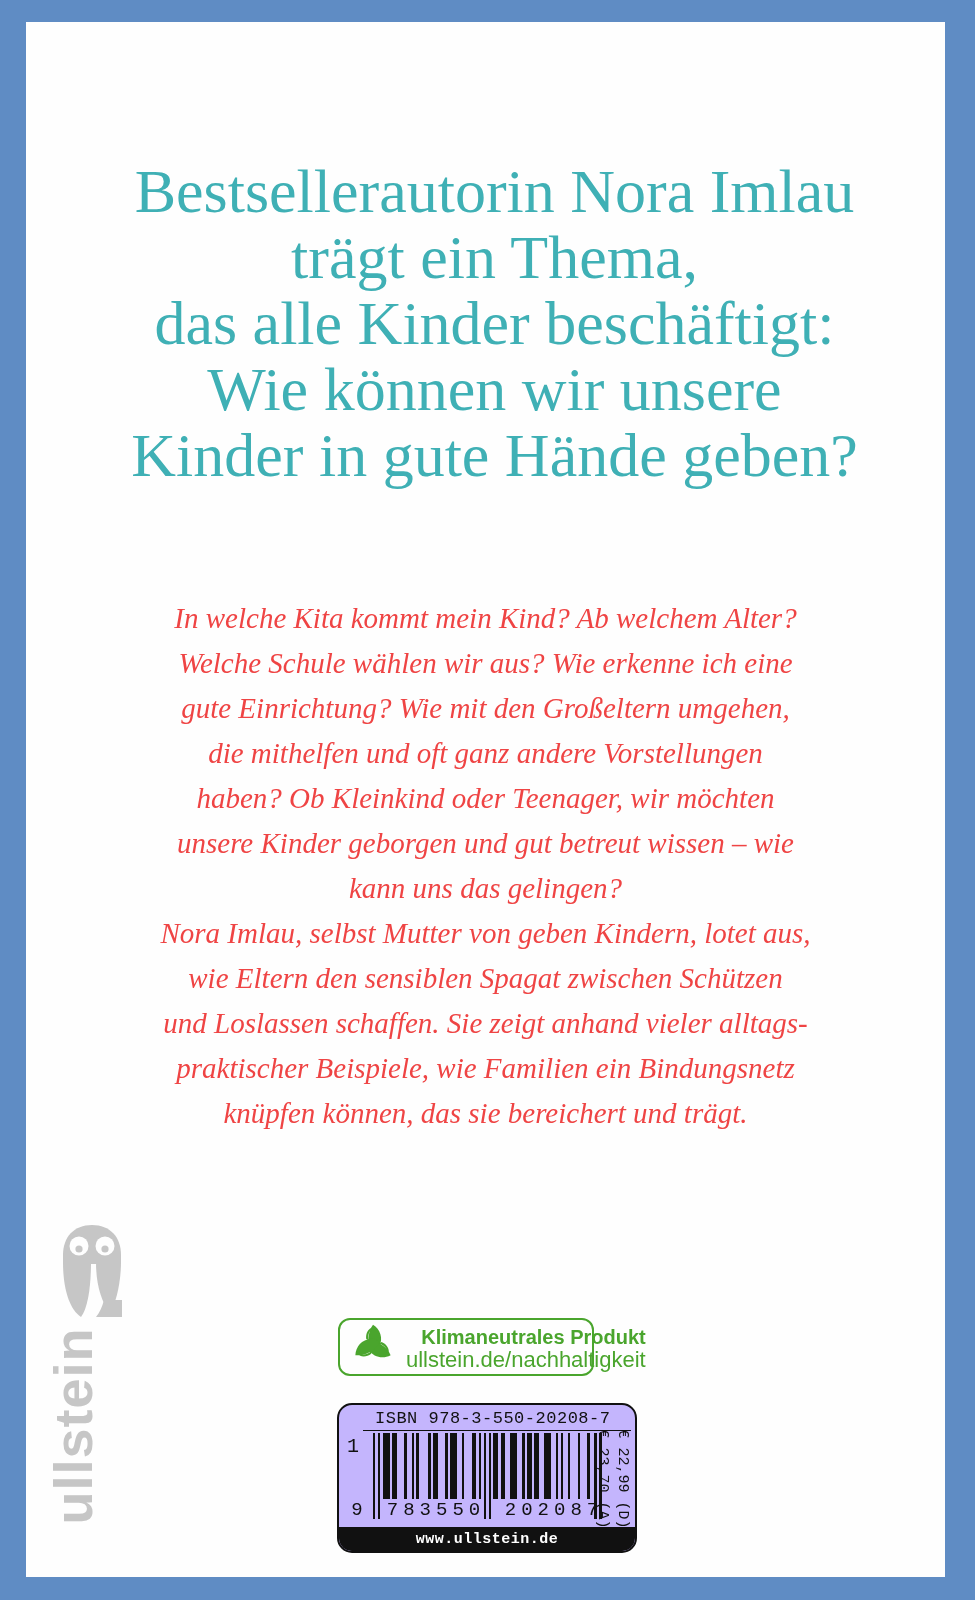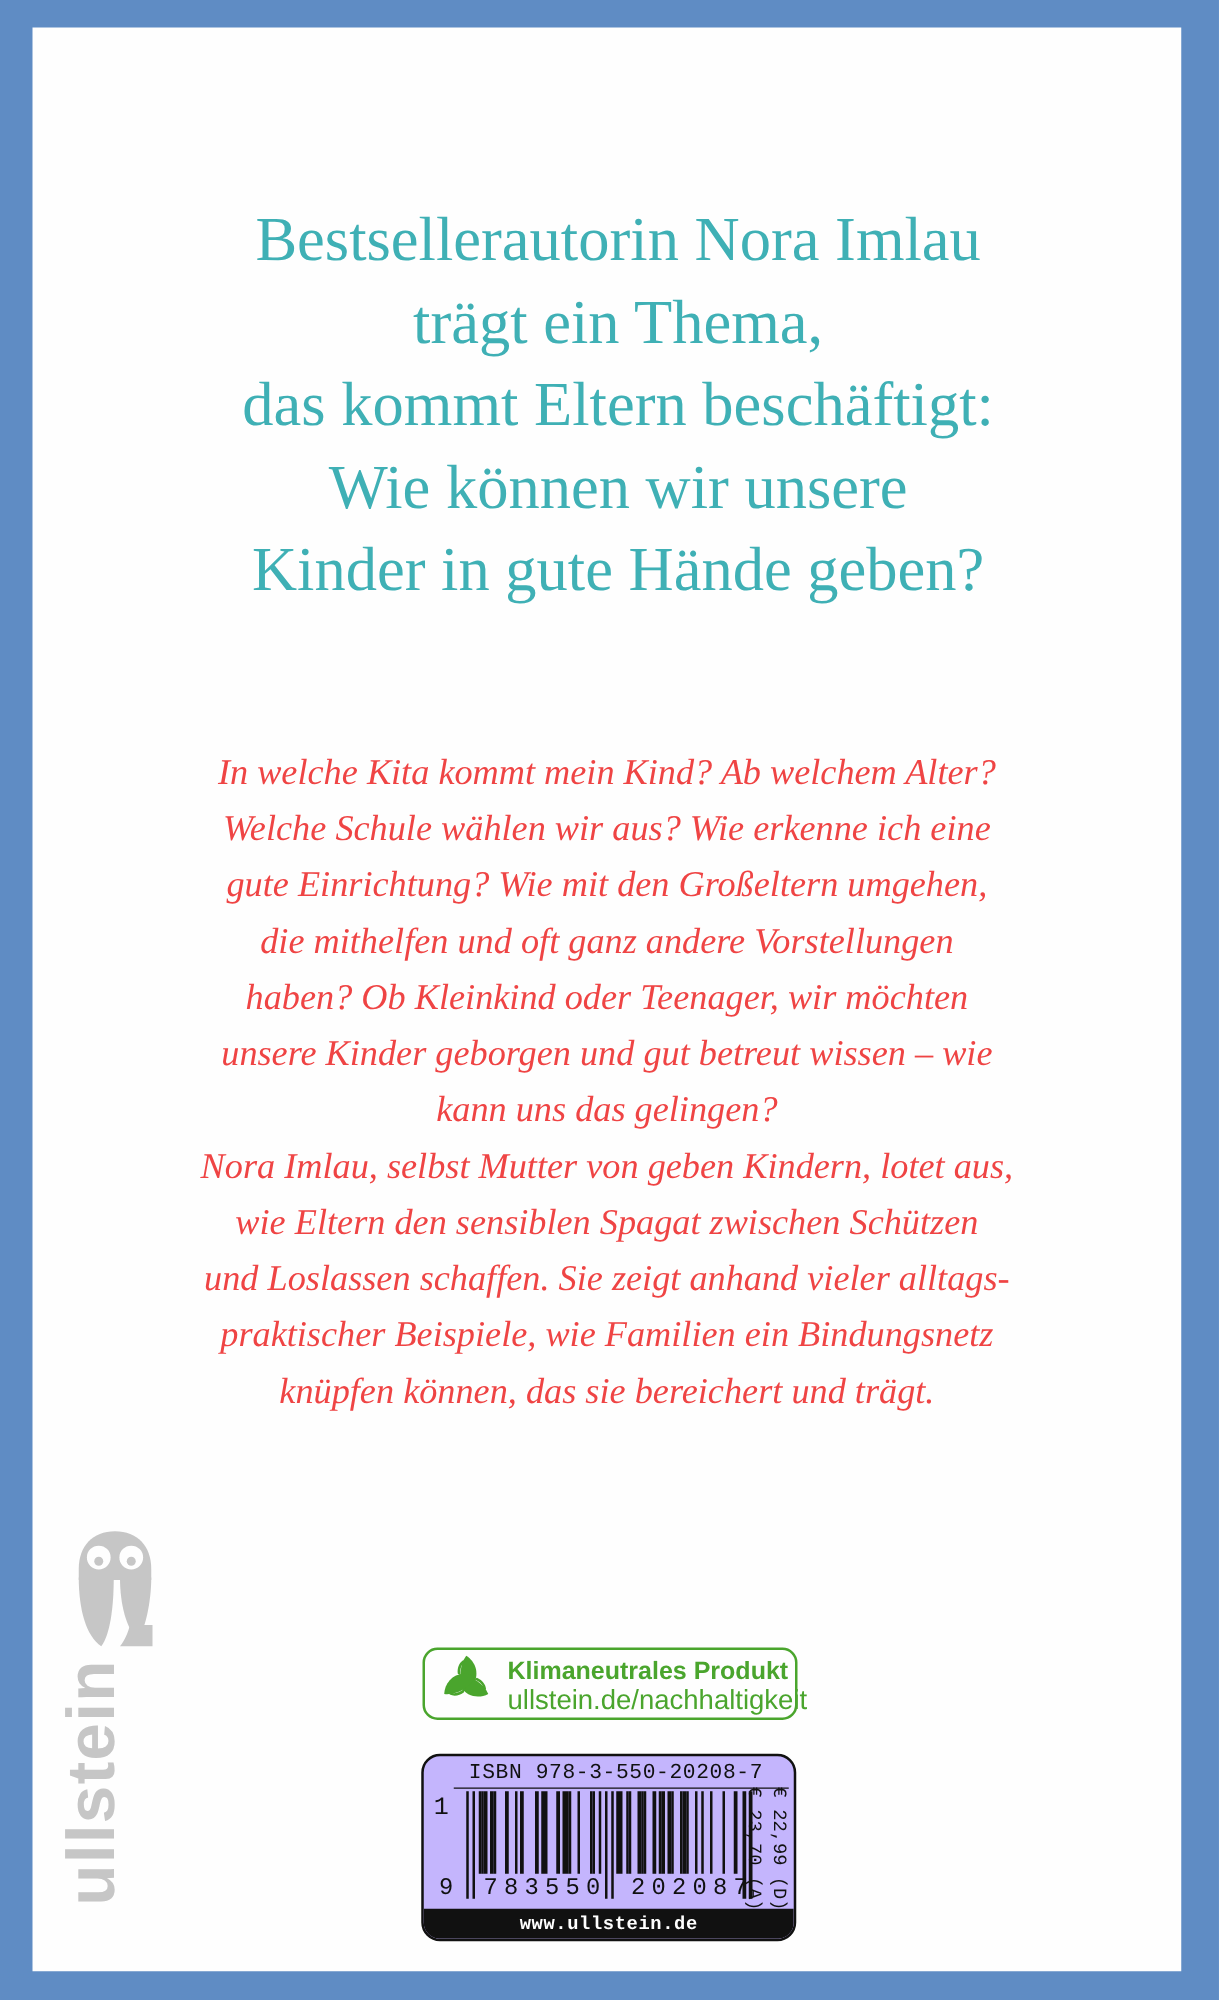--- a/index.html
+++ b/index.html
@@ -10,44 +10,45 @@
     font-family:"Liberation Serif", serif;
   }
   .page {
     position:absolute; left:26px; top:22px; right:30px; bottom:23px;
     background:#fefefe;
   }
   
   .headline {
     position:absolute; left:0; right:0; top:136px;
     text-align:center; color:#3fb0b5;
-    font-size:50px; line-height:66px; font-weight:400;padding-left:18px;
+    font-size:62px; line-height:66px; font-weight:400;padding-left:18px;
   }
   
   .blurb {
     position:absolute; left:0; right:0; top:574px;
     text-align:center; color:#ef4444;
     font-size:29px; line-height:45px;font-style:italic;
   }
   
   .owl-wrap { position:absolute; left:30px; top:1200px; width:72px; height:96px; }
   .pub-name-wrap { position:absolute; left:14px; top:1270px; width:66px; height:268px; }
   .pub-name {
     position:absolute; left:50%; top:50%;
     transform:translate(-50%,-50%) rotate(-90deg);
     white-space:nowrap;
     font-family:"Liberation Sans", sans-serif;
     font-weight:bold; font-size:54px; color:#c6c6c6; letter-spacing:1px;
   }
   
   .badge {
-    position:absolute; left:312px; top:1296px; width:300px; height:58px;
+    position:absolute; left:312px; top:1296px; width:256px; height:58px;
     border:2.5px solid #4aa52d; border-radius:12px;
     display:flex; align-items:center; gap:10px; padding:4px 10px 4px 10px;
     background:#fefefe;
+    text-align:right;
   }
   .badge-text { font-family:"Liberation Sans", sans-serif; color:#4aa52d; }
   .badge-title { font-weight:bold; font-size:20px; line-height:24px; }
   .badge-url { font-size:22px; line-height:21px; }
   
   .bclabel {
     position:absolute; left:311px; top:1381px; width:300px; height:150px;
     background:#c4b5fd; border:2px solid #111; border-radius:15px;
     font-family:Liberation Mono, monospace; color:#111;
     overflow:hidden;
@@ -86,21 +87,21 @@
 </style>
 </head>
 <body>
 
 <div class="cover">
   <div class="page">
 
     <div class="headline">
       <div>Bestsellerautorin Nora Imlau</div>
       <div>trägt ein Thema,</div>
-      <div>das kommt Eltern beschäftigt:</div>
+      <div>das alle Kinder beschäftigt:</div>
       <div>Wie können wir unsere</div>
       <div>Kinder in gute Hände geben?</div>
     </div>
 
     <div class="blurb">
       <div>In welche Kita kommt mein Kind? Ab welchem Alter?</div>
       <div>Welche Schule wählen wir aus? Wie erkenne ich eine</div>
       <div>gute Einrichtung? Wie mit den Großeltern umgehen,</div>
       <div>die mithelfen und oft ganz andere Vorstellungen</div>
       <div>haben? Ob Kleinkind oder Teenager, wir möchten</div>

